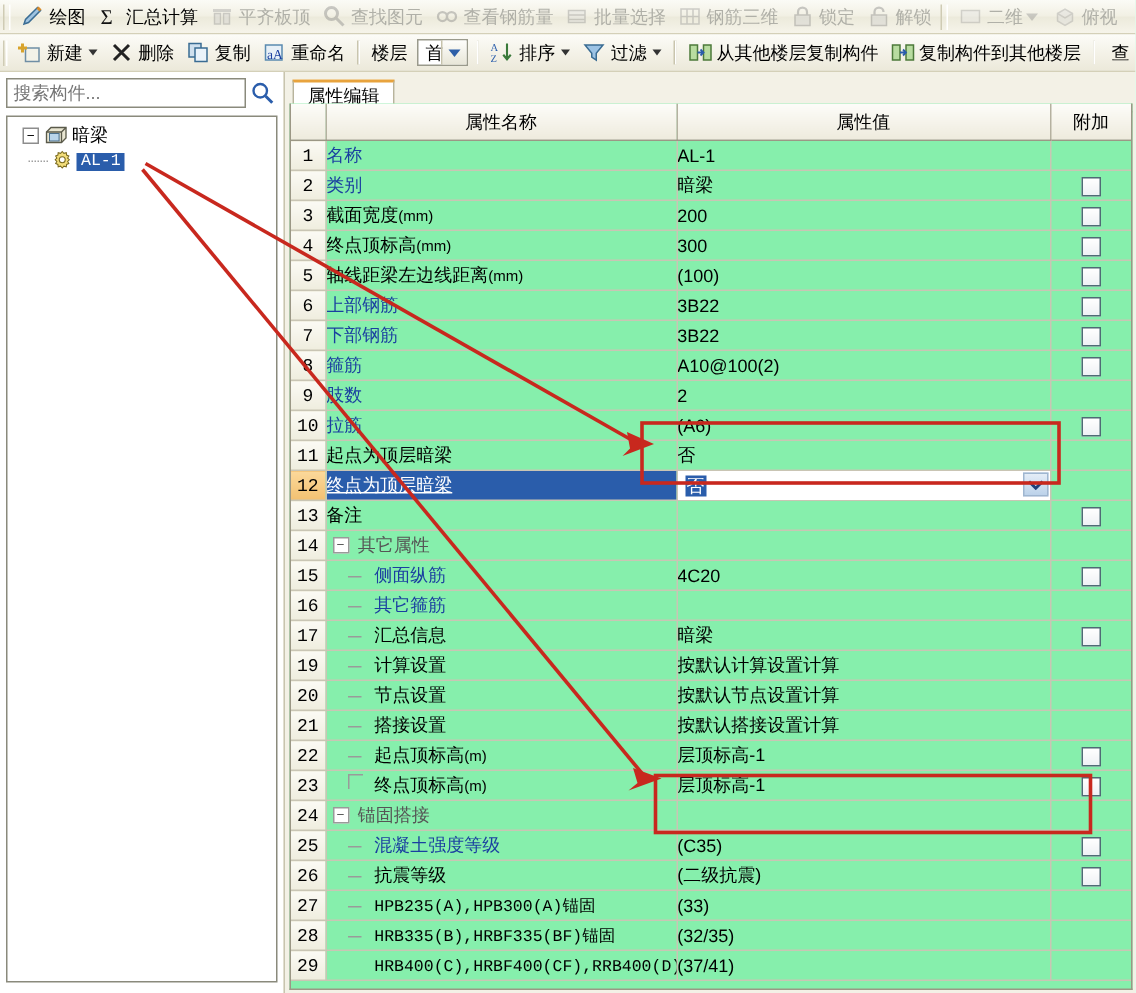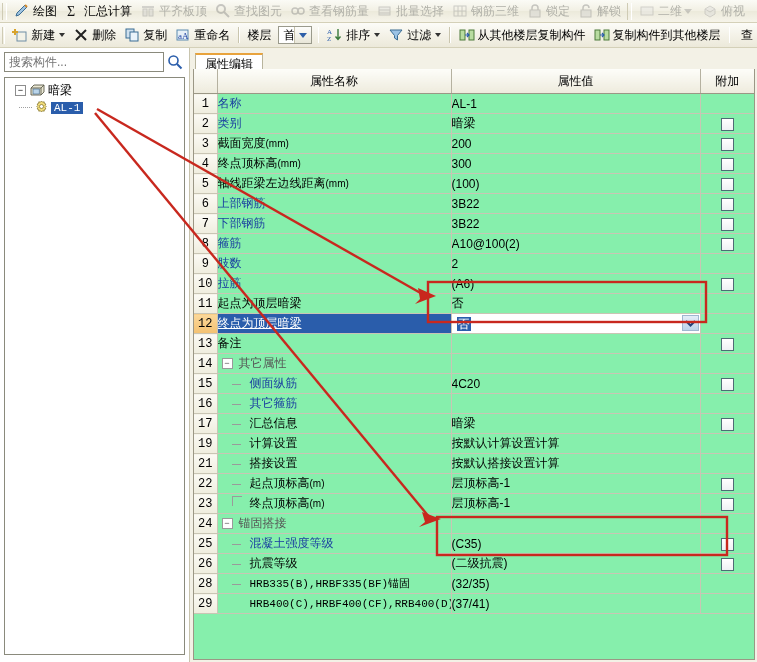--- a/index.html
+++ b/index.html
@@ -684,20 +684,26 @@
               <td class="val"><span>暗梁</span></td>
               <td class="att" style="border-right: none;"><span class="cb"></span></td>
             </tr>
             <tr>
               <td class="num">19</td>
               <td class="name"><span class="indent-child"><span class="child-dash"></span><span class="nm-black">计算设置</span></span></td>
               <td class="val"><span>按默认计算设置计算</span></td>
               <td class="att" style="border-right: none;"></td>
             </tr>
             <tr>
+              <td class="num">20</td>
+              <td class="name"><span class="indent-child"><span class="child-dash"></span><span class="nm-black">节点设置</span></span></td>
+              <td class="val"><span>按默认节点设置计算</span></td>
+              <td class="att" style="border-right: none;"></td>
+            </tr>
+            <tr>
               <td class="num">21</td>
               <td class="name"><span class="indent-child"><span class="child-dash"></span><span class="nm-black">搭接设置</span></span></td>
               <td class="val"><span>按默认搭接设置计算</span></td>
               <td class="att" style="border-right: none;"></td>
             </tr>
             <tr>
               <td class="num">22</td>
               <td class="name"><span class="indent-child"><span class="child-dash"></span><span class="nm-black">起点顶标高</span><span class="unit" style="color: rgb(0, 0, 0);">(m)</span></span></td>
               <td class="val"><span>层顶标高-1</span></td>
               <td class="att" style="border-right: none;"><span class="cb"></span></td>
@@ -725,20 +731,26 @@
               <td class="val"><span>(C35)</span></td>
               <td class="att" style="border-right: none;"><span class="cb"></span></td>
             </tr>
             <tr>
               <td class="num">26</td>
               <td class="name"><span class="indent-child"><span class="child-dash"></span><span class="nm-black">抗震等级</span></span></td>
               <td class="val"><span>(二级抗震)</span></td>
               <td class="att" style="border-right: none;"><span class="cb"></span></td>
             </tr>
             <tr>
+              <td class="num">27</td>
+              <td class="name"><span class="indent-child"><span class="child-dash"></span><span class="nm-black" style="font-family: &quot;Liberation Mono&quot;, &quot;DejaVu Sans Mono&quot;, monospace; font-size: 11px;">HPB235(A),HPB300(A)锚固</span></span></td>
+              <td class="val"><span>(33)</span></td>
+              <td class="att" style="border-right: none;"></td>
+            </tr>
+            <tr>
               <td class="num">28</td>
               <td class="name"><span class="indent-child"><span class="child-dash"></span><span class="nm-black" style="font-family: &quot;Liberation Mono&quot;, &quot;DejaVu Sans Mono&quot;, monospace; font-size: 11px;">HRB335(B),HRBF335(BF)锚固</span></span></td>
               <td class="val"><span>(32/35)</span></td>
               <td class="att" style="border-right: none;"></td>
             </tr>
             <tr>
               <td class="num">29</td>
               <td class="name"><span class="indent-child"><span class="nm-black" style="font-family: &quot;Liberation Mono&quot;, &quot;DejaVu Sans Mono&quot;, monospace; font-size: 11px;">HRB400(C),HRBF400(CF),RRB400(D)锚</span></span></td>
               <td class="val"><span>(37/41)</span></td>
               <td class="att" style="border-right: none;"></td>

